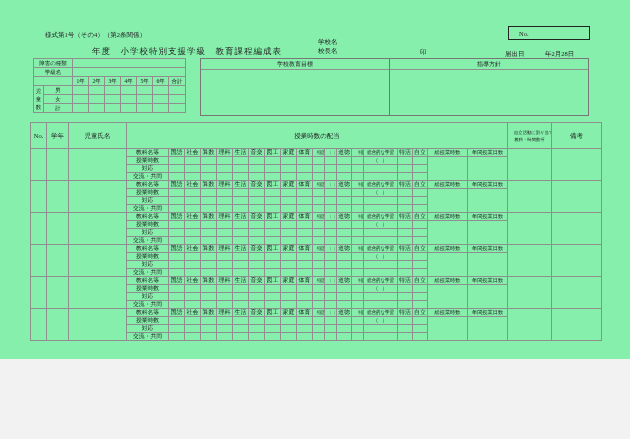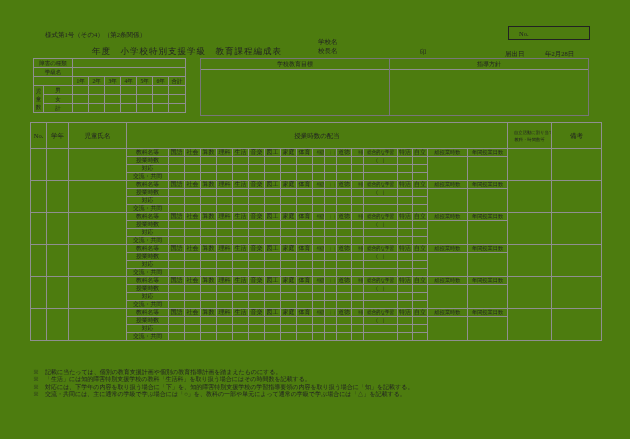--- a/index.html
+++ b/index.html
@@ -1,16 +1,16 @@
 <!DOCTYPE html>
 <html><head>
 <meta charset="utf-8">
 <style>
   html,body{margin:0;padding:0;background:#f2f2f2;}
-  .page{position:relative;width:630px;height:439px;background:#4d7c0f;
+  .page{position:relative;width:630px;height:359px;background:#86efac;
         font-family:"Liberation Serif", serif;color:#222;overflow:hidden;text-decoration:underline;}
   .abs{position:absolute;white-space:nowrap;}
 
   
   .form-no{left:45px;top:31px;font-size:6.5px;}
   .doc-title{left:92px;top:46px;font-size:8.5px;letter-spacing:1px;}
   .school-name{left:318px;top:38px;font-size:6.5px;}
   .principal{left:318px;top:47px;font-size:6.5px;}
   .seal{left:420px;top:48px;font-size:6.5px;}
   .no-box{left:508px;top:26px;width:82px;height:14px;border:1px solid #222;

